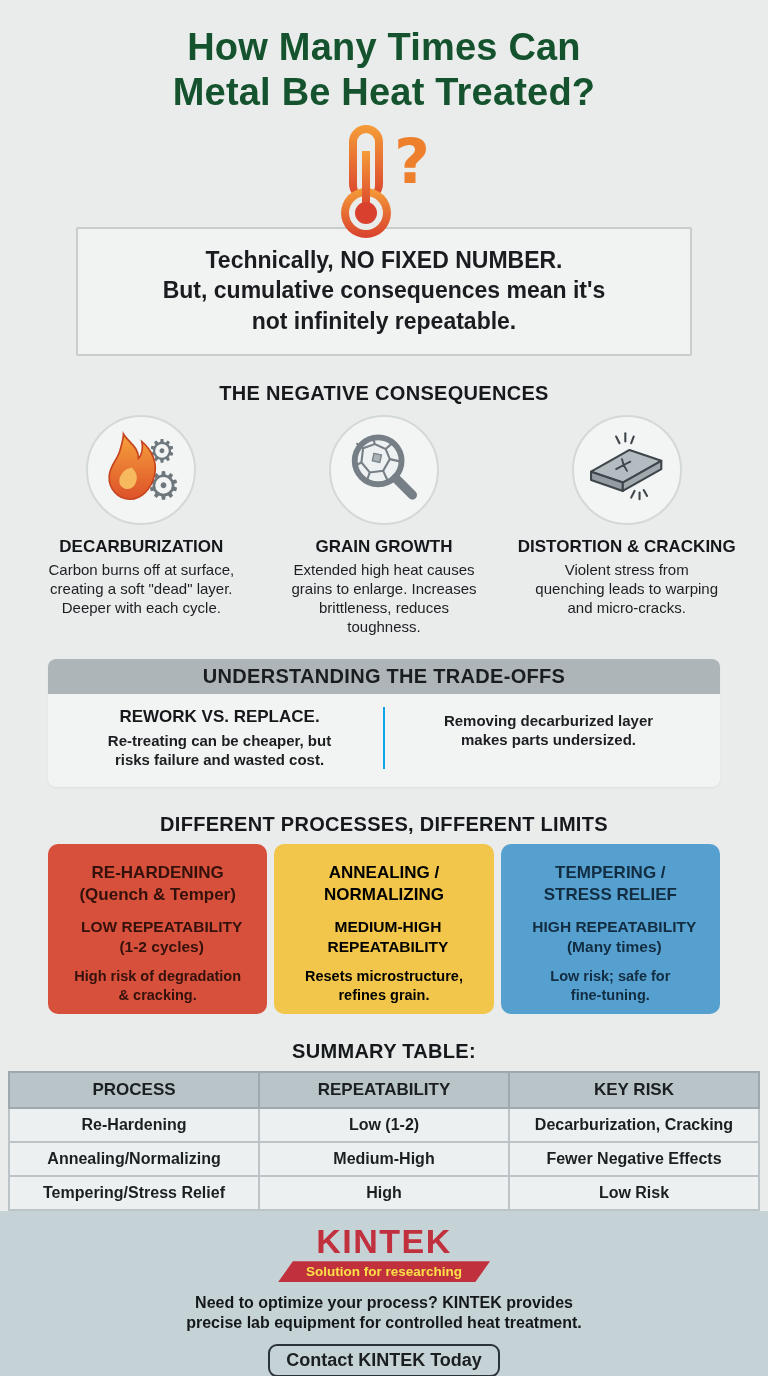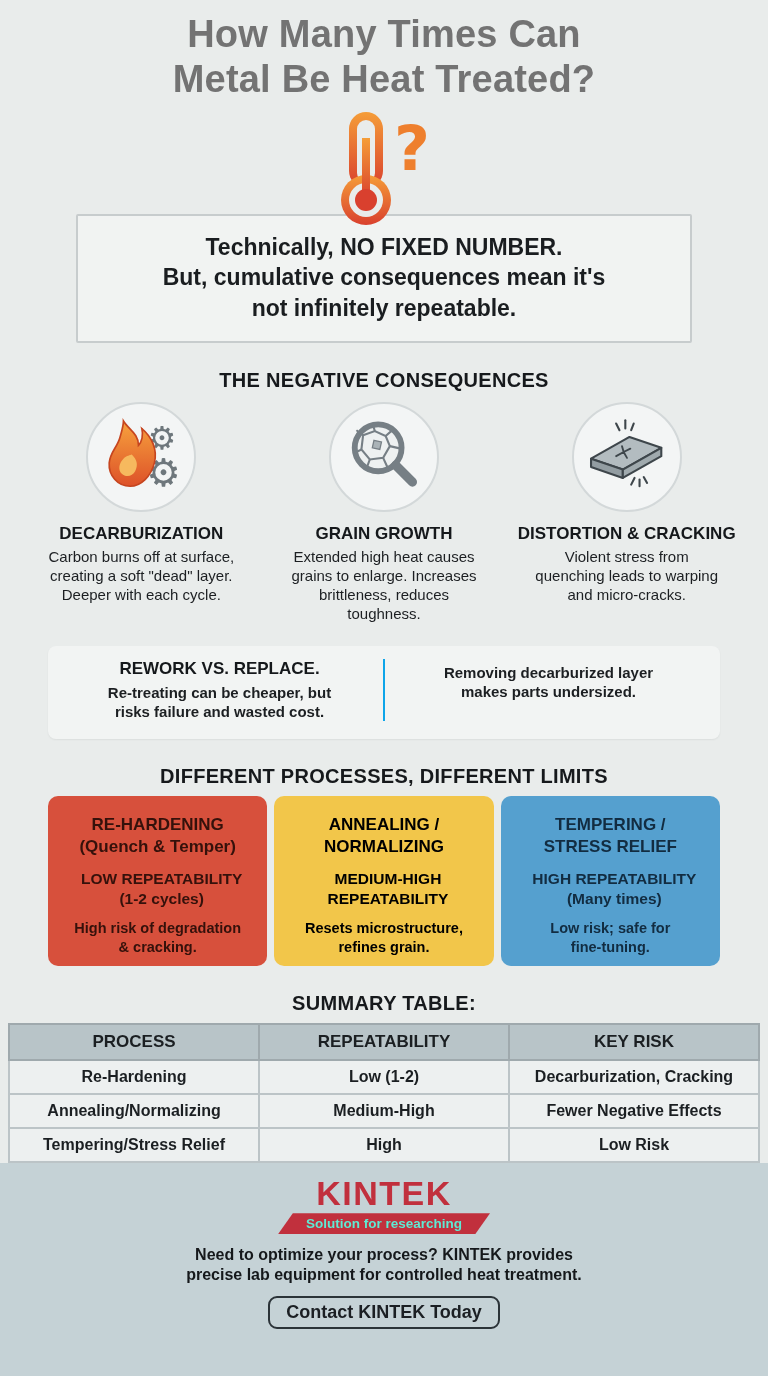--- a/index.html
+++ b/index.html
@@ -1,21 +1,21 @@
 <!DOCTYPE html>
 <html><head>
 <meta charset="utf-8">
 <style>
   html,body{margin:0;padding:0;}
   body{width:768px;font-family:"Liberation Sans","DejaVu Sans",sans-serif;color:#191c1f;}
   .page{width:768px;height:1376px;background:#e9eceb;display:flex;flex-direction:column;overflow:hidden;}
   .content{flex:0 0 auto;text-align:center;}
   .ml{white-space:pre-line;}
 
-  .title{margin:0;padding-top:12px;font-size:38px;line-height:1.18;font-weight:800;color:#737373;letter-spacing:.2px;text-align:center;}
+  .title{margin:0;padding-top:25px;font-size:38px;line-height:1.18;font-weight:800;color:#14532d;letter-spacing:.2px;text-align:center;}
 
   .thermo-wrap{position:relative;z-index:2;margin-top:8px;height:116px;}
   .thermo-wrap svg{display:block;margin:0 auto;}
 
   .answer-box{position:relative;z-index:1;margin:-12px 76px 0;background:#f1f3f2;border:2px solid #c7cccd;
     border-radius:2px;padding:16px 24px 18px;font-size:23px;line-height:1.33;font-weight:600;color:#1a1d20;}
   .answer-box .strong{font-weight:800;}
 
   .sec-heading{margin:26px 0 0;font-size:20px;font-weight:800;color:#16191c;letter-spacing:.3px;}
 
@@ -43,21 +43,21 @@
   .card-title{font-size:17px;line-height:1.28;font-weight:800;}
   .card-rep{margin-top:11px;font-size:15.5px;line-height:1.28;font-weight:800;margin-left:8px;}
   .card-note{margin-top:11px;font-size:14.5px;line-height:1.28;font-weight:600;}
 
   .summary{margin:8px auto 0;width:752px;border-collapse:collapse;border:2px solid #9fa9ad;}
   .summary th{width:33.3%;background:#b8c4c8;border:2px solid #9fa9ad;padding:7px 4px;font-size:17px;font-weight:800;color:#1b1f22;}
   .summary td{background:#edf0f0;border:2px solid #bcc4c7;padding:7px 4px;font-size:16px;font-weight:600;color:#1b1f22;}
 
   .footer{flex:1 1 auto;background:#c5d2d6;text-align:center;padding-top:13px;}
   .brand{font-size:34px;line-height:1;font-weight:800;color:#c1303d;letter-spacing:1.5px;}
-  .banner{display:inline-block;margin-top:3px;background:#c1303d;color:#5eead4;font-size:13.5px;font-weight:600;
+  .banner{display:inline-block;margin-top:3px;background:#c1303d;color:#fde047;font-size:13.5px;font-weight:600;
     padding:3px 28px;clip-path:polygon(7% 0,100% 0,93% 100%,0 100%);}
   .footer-msg{margin-top:11px;font-size:16px;line-height:1.26;font-weight:700;color:#15181b;}
   .contact-btn{display:inline-block;margin-top:10px;background:transparent;border:2px solid #2b3338;border-radius:9px;
     padding:4px 16px;font-size:18px;font-weight:700;color:#1b1f23;font-family:inherit;cursor:pointer;}
 </style>
 </head>
 <body>
 
 <div class="page">
   <div class="content">
@@ -154,20 +154,21 @@
         </div>
         <div class="cons-title">DISTORTION &amp; CRACKING</div>
         <div class="cons-desc ml">Violent stress from
 quenching leads to warping
 and micro-cracks.</div>
       </div>
 
     </div>
 
     <div class="tradeoffs">
+      <div class="tradeoffs-header">UNDERSTANDING THE TRADE-OFFS</div>
       <div class="tradeoffs-body">
         <div class="tradeoff">
           <div class="tradeoff-title">REWORK VS. REPLACE.</div>
           <div class="tradeoff-desc ml">Re-treating can be cheaper, but
 risks failure and wasted cost.</div>
         </div>
         <div class="tradeoff">
           <div class="tradeoff-desc ml">Removing decarburized layer
 makes parts undersized.</div>
         </div>

